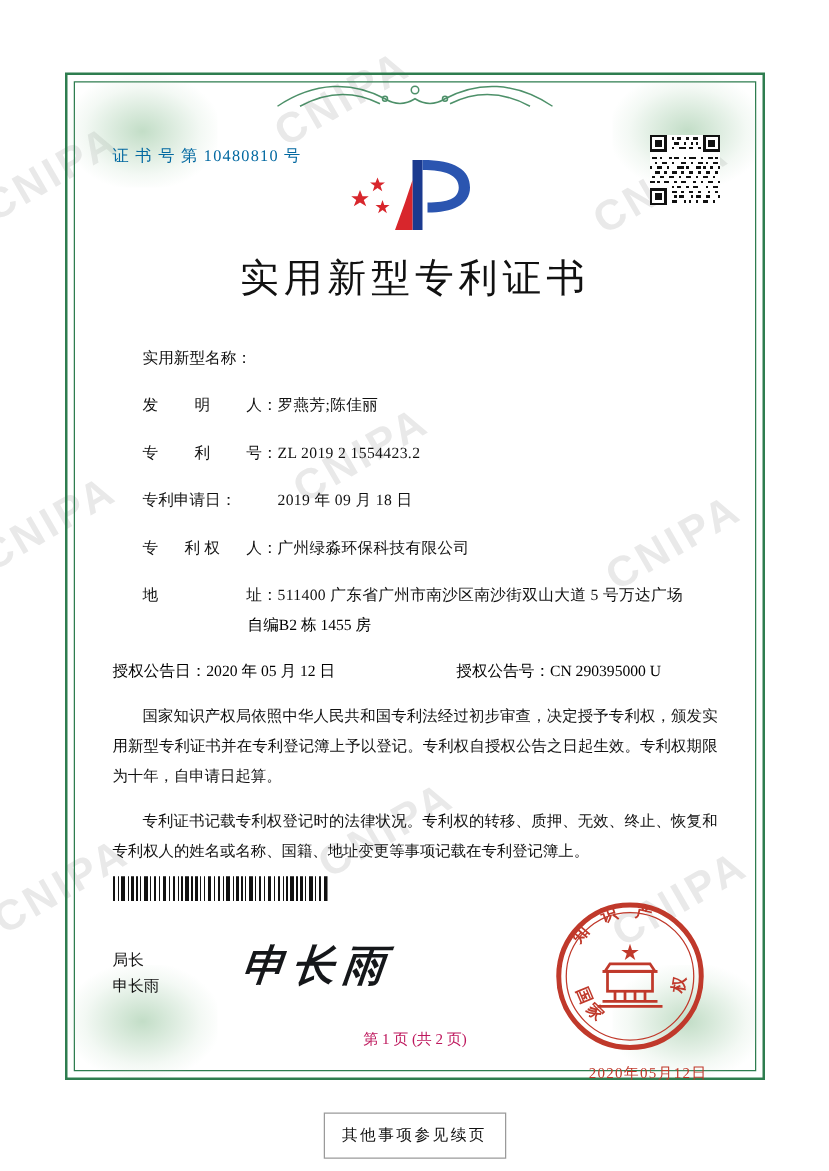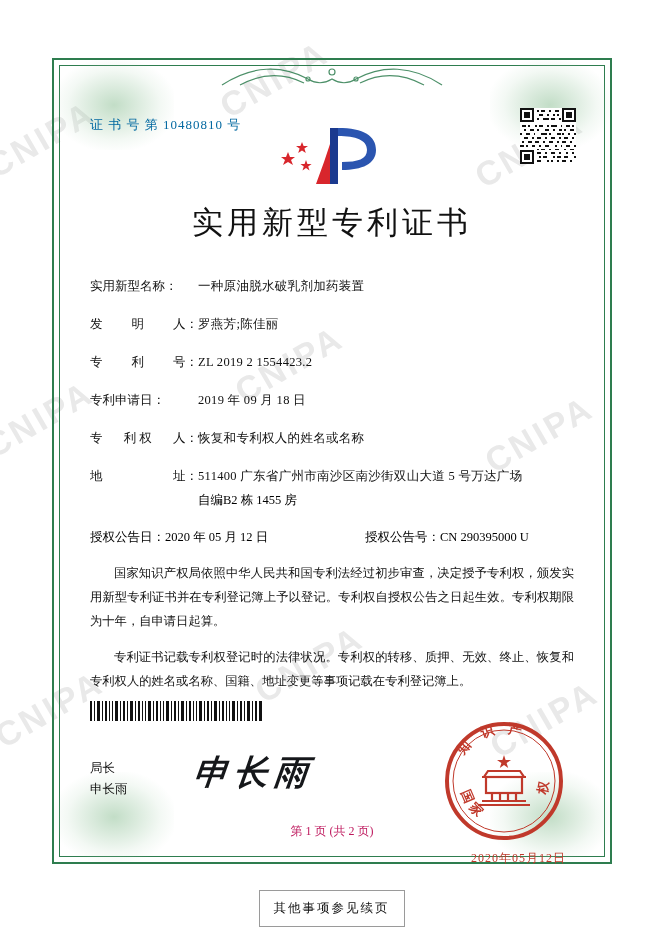--- a/index.html
+++ b/index.html
@@ -137,20 +137,21 @@
     left: 36px;
     right: 36px;
     top: 218px;
   }
   .row {
     display: flex;
     align-items: baseline;
     margin-bottom: 21px;
     font-size: 12.5px;
     color: #111;
+    margin-left: 24px;
   }
   .row .lbl {
     width: 108px;
     flex: 0 0 108px;
     letter-spacing: 0px;
     white-space: nowrap;
   }
   .row .lbl.spread {
     display: flex;
     justify-content: space-between;
@@ -418,21 +419,20 @@
         <path d="M52 40 L58 22 L58 62 L44 62 Z" fill="#d8262c"></path>
       </g>
     </svg>
 
     <div class="title">实用新型专利证书</div>
 
     <div class="fields">
 
       <div class="row">
         <div class="lbl">实用新型名称：</div>
-        <div class="val">一种原油脱水破乳剂加药装置</div>
       </div>
 
       <div class="row">
         <div class="lbl spread">
           <span>发</span>
           <span>明</span>
           <span>人：</span>
         </div>
         <div class="val">罗燕芳;陈佳丽</div>
       </div>
@@ -450,21 +450,21 @@
         <div class="lbl">专利申请日：</div>
         <div class="val">2019 年 09 月 18 日</div>
       </div>
 
       <div class="row">
         <div class="lbl spread">
           <span>专</span>
           <span>利 权</span>
           <span>人：</span>
         </div>
-        <div class="val">恢复和专利权人的姓名或名称</div>
+        <div class="val">广州绿淼环保科技有限公司</div>
       </div>
 
       <div class="row">
         <div class="lbl spread">
           <span>地</span>
           <span></span>
           <span>址：</span>
         </div>
         <div class="val">511400 广东省广州市南沙区南沙街双山大道 5 号万达广场</div>
       </div>

